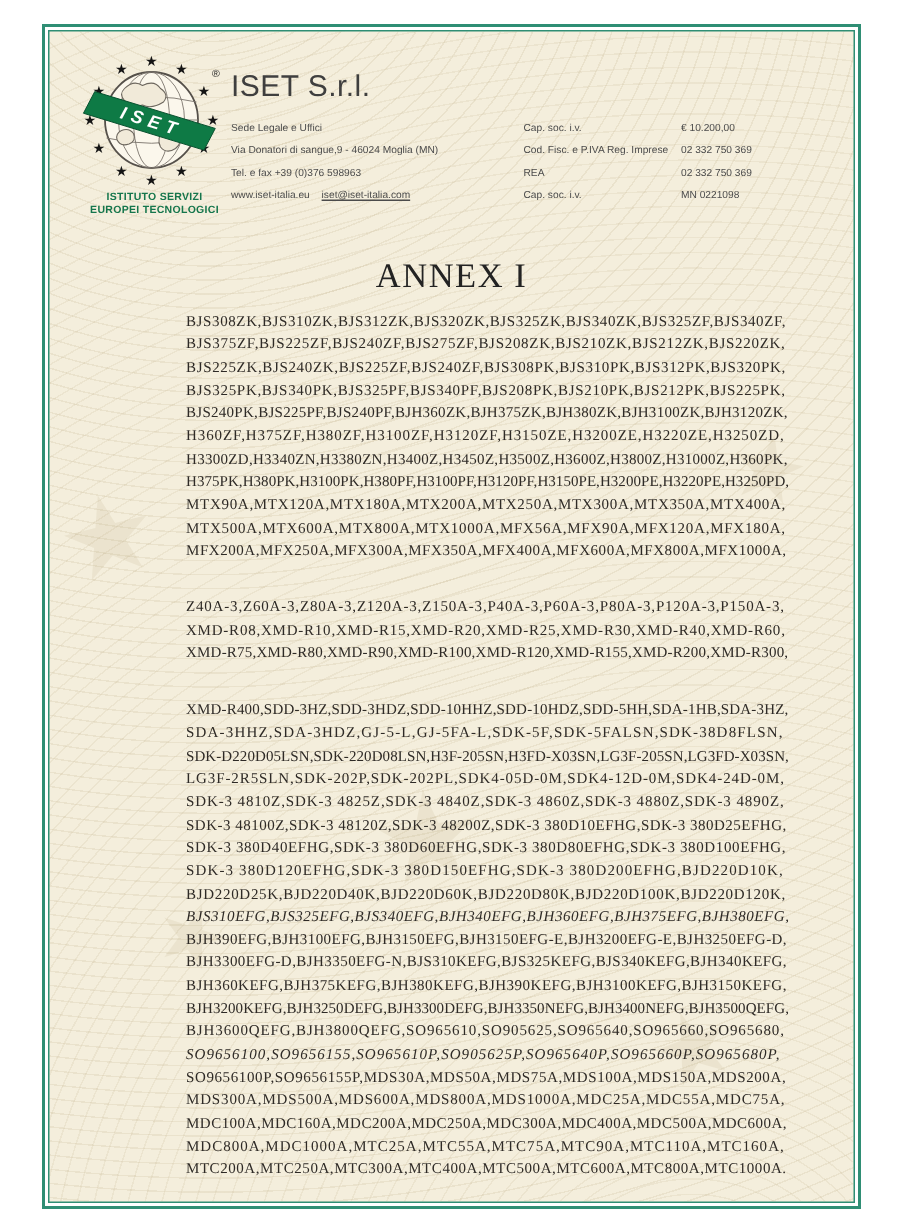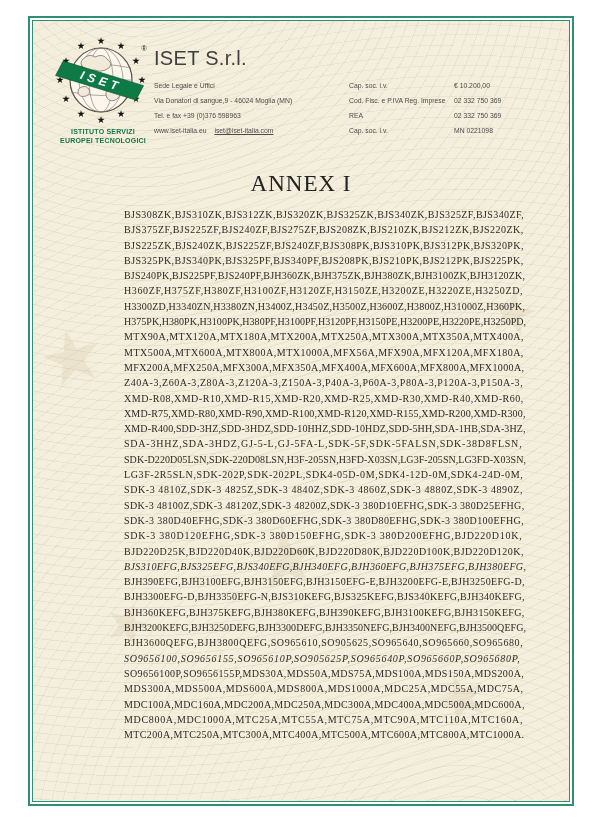--- a/index.html
+++ b/index.html
@@ -175,30 +175,30 @@
       </div>
         <div class="annex-line" style="letter-spacing: 0.468px;">
         <span>MTX90A,MTX120A,MTX180A,MTX200A,MTX250A,MTX300A,MTX350A,MTX400A,</span>
       </div>
         <div class="annex-line" style="letter-spacing: 0.5px;">
         <span>MTX500A,MTX600A,MTX800A,MTX1000A,MFX56A,MFX90A,MFX120A,MFX180A,</span>
       </div>
         <div class="annex-line" style="letter-spacing: 0.373px;">
         <span>MFX200A,MFX250A,MFX300A,MFX350A,MFX400A,MFX600A,MFX800A,MFX1000A,</span>
       </div>
-        <div class="annex-line" style="letter-spacing: 0.545px;">
+        <div class="annex-line" style="letter-spacing: 0.545px; margin-top: 22px;">
         <span>Z40A-3,Z60A-3,Z80A-3,Z120A-3,Z150A-3,P40A-3,P60A-3,P80A-3,P120A-3,P150A-3,</span>
       </div>
         <div class="annex-line" style="letter-spacing: 0.517px;">
         <span>XMD-R08,XMD-R10,XMD-R15,XMD-R20,XMD-R25,XMD-R30,XMD-R40,XMD-R60,</span>
       </div>
         <div class="annex-line" style="letter-spacing: 0.143px;">
         <span>XMD-R75,XMD-R80,XMD-R90,XMD-R100,XMD-R120,XMD-R155,XMD-R200,XMD-R300,</span>
       </div>
-        <div class="annex-line" style="letter-spacing: 0.119px;">
+        <div class="annex-line" style="letter-spacing: 0.119px; margin-top: 23px;">
         <span>XMD-R400,SDD-3HZ,SDD-3HDZ,SDD-10HHZ,SDD-10HDZ,SDD-5HH,SDA-1HB,SDA-3HZ,</span>
       </div>
         <div class="annex-line" style="letter-spacing: 0.784px;">
         <span>SDA-3HHZ,SDA-3HDZ,GJ-5-L,GJ-5FA-L,SDK-5F,SDK-5FALSN,SDK-38D8FLSN,</span>
       </div>
         <div class="annex-line" style="letter-spacing: 0.057px;">
         <span>SDK-D220D05LSN,SDK-220D08LSN,H3F-205SN,H3FD-X03SN,LG3F-205SN,LG3FD-X03SN,</span>
       </div>
         <div class="annex-line" style="letter-spacing: 0.602px;">
         <span>LG3F-2R5SLN,SDK-202P,SDK-202PL,SDK4-05D-0M,SDK4-12D-0M,SDK4-24D-0M,</span>

